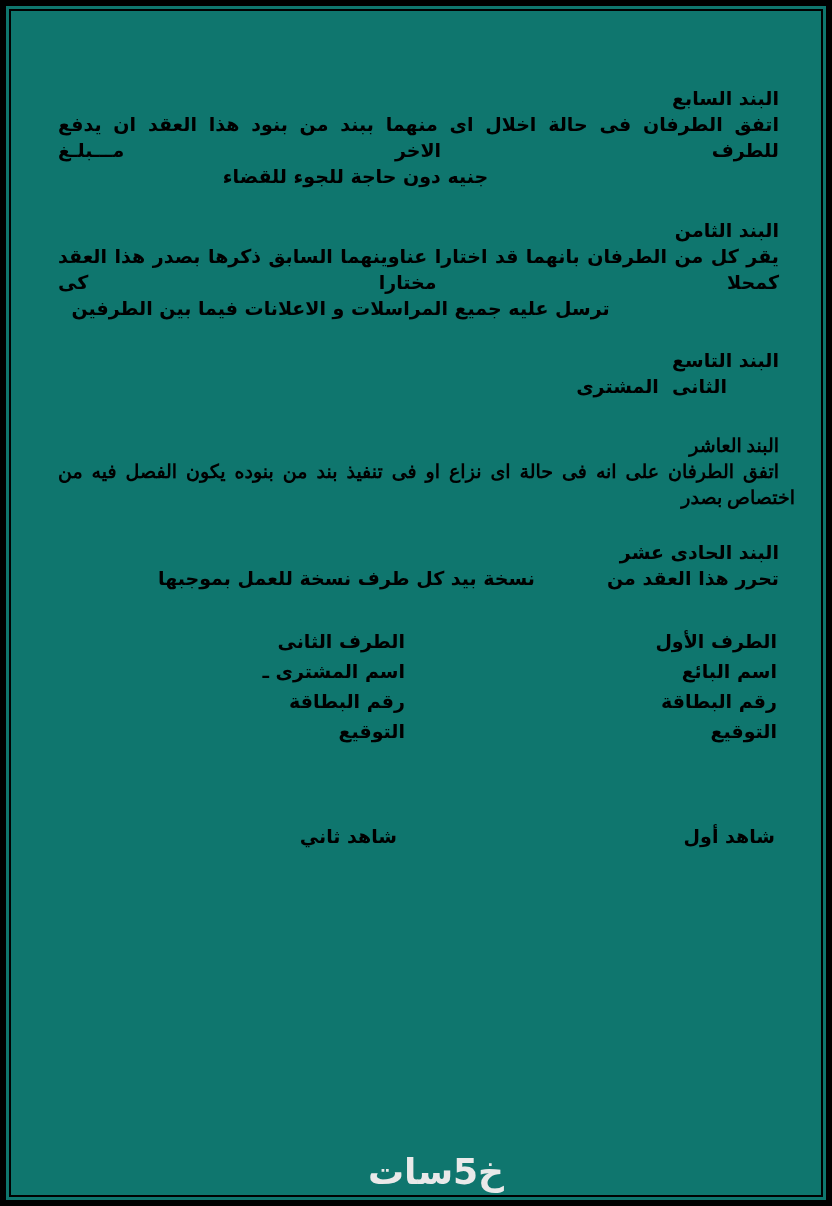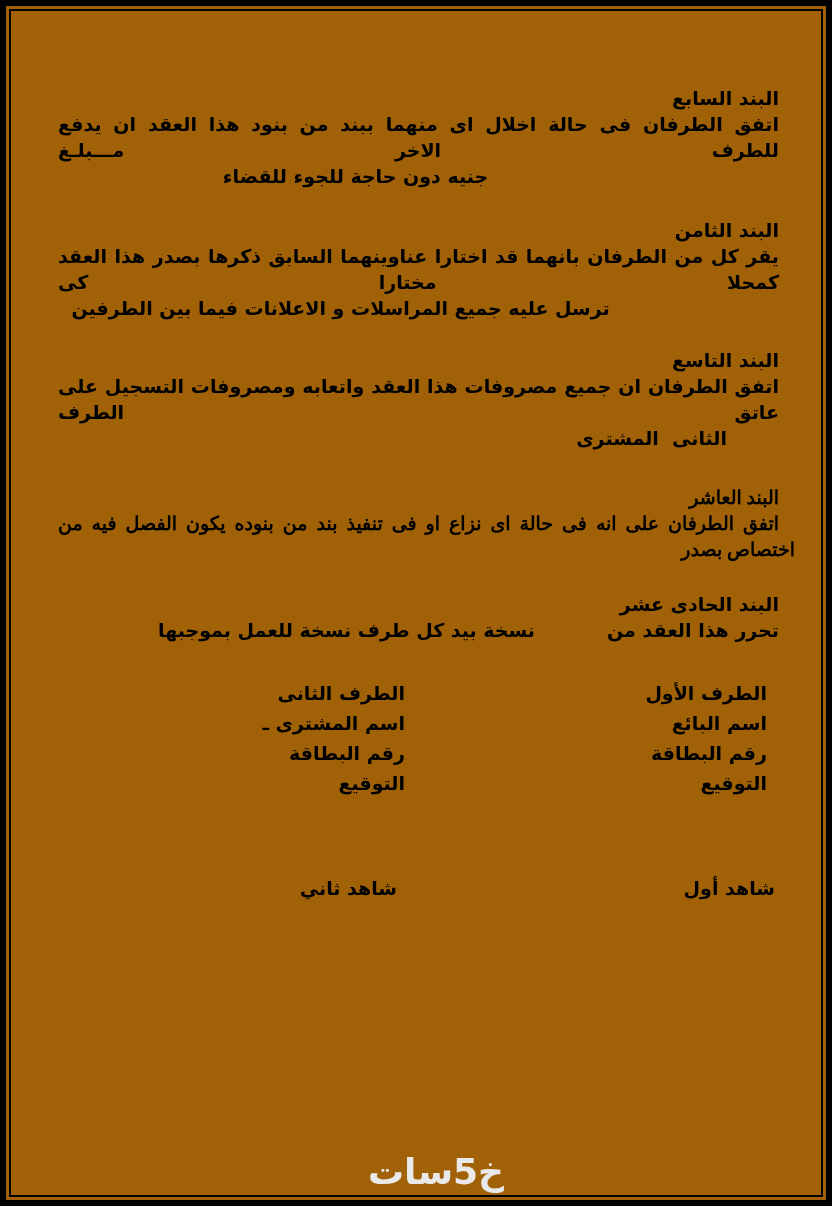--- a/index.html
+++ b/index.html
@@ -1,21 +1,21 @@
 <!DOCTYPE html>
 <html><head>
 <meta charset="utf-8">
 <style>
   html, body { margin: 0; padding: 0; background: #ffffff; }
   .page {
     position: relative;
     width: 832px;
     height: 1206px;
     box-sizing: border-box;
-    background: #a16207;
+    background: #0f766e;
     border: 6px solid #000000;
     overflow: hidden;
     font-family: "DejaVu Sans", sans-serif;
   }
   .frame {
     position: absolute;
     inset: 3px;
     border: 2px solid #000000;
     pointer-events: none;
   }
@@ -41,21 +41,21 @@
   .indent-r { text-align: right; padding-right: 52px; white-space: pre; }
   .edge-r { text-align: right; margin-left: -16px; margin-right: -16px; }
   .sec-8  { margin-top: 28px; }
   .sec-9  { margin-top: 26px; }
   .sec-10 { margin-top: 34px; font-family: Liberation Serif, serif; }
   .sec-11 { margin-top: 28px; }
   .flexline { display: flex; align-items: baseline; }
   .flexline .spacer { width: 72px; flex: 0 0 auto; }
   .parties { margin-top: 35px; }
   .prow { position: relative; height: 30px; line-height: 30px; }
-  .pright { position: absolute; right: 12px; top: 0; }
+  .pright { position: absolute; right: 2px; top: 0; }
   .pleft  { position: absolute; right: 374px; top: 0; }
   .witnesses { margin-top: 75px; position: relative; height: 30px; line-height: 30px; }
   .w-first  { position: absolute; right: 4px; top: 0; }
   .w-second { position: absolute; right: 382px; top: 0; }
   .watermark {
     position: absolute;
     bottom: 8px;
     left: 50%;
     transform: translateX(calc(-50% + 20px));
     direction: rtl;
@@ -80,21 +80,20 @@
     </div>
 
     <div class="section sec-8">
       <div class="line heading">البند الثامن</div>
       <div class="line just">يقر كل من الطرفان بانهما قد اختارا عناوينهما السابق ذكرها بصدر هذا العقد كمحلا مختارا كى</div>
       <div class="line center-b">ترسل عليه جميع المراسلات و الاعلانات فيما بين الطرفين</div>
     </div>
 
     <div class="section sec-9">
       <div class="line heading">البند التاسع</div>
-      <div class="line just">اتفق الطرفان ان جميع مصروفات هذا العقد واتعابه ومصروفات التسجيل على عاتق الطرف</div>
       <div class="line indent-r">الثانى  المشترى</div>
     </div>
 
     <div class="section sec-10">
       <div class="line heading">البند العاشر</div>
       <div class="line just">اتفق الطرفان على انه فى حالة اى نزاع او فى تنفيذ بند من بنوده يكون الفصل فيه من</div>
       <div class="line edge-r">اختصاص بصدر</div>
     </div>
 
     <div class="section sec-11">

